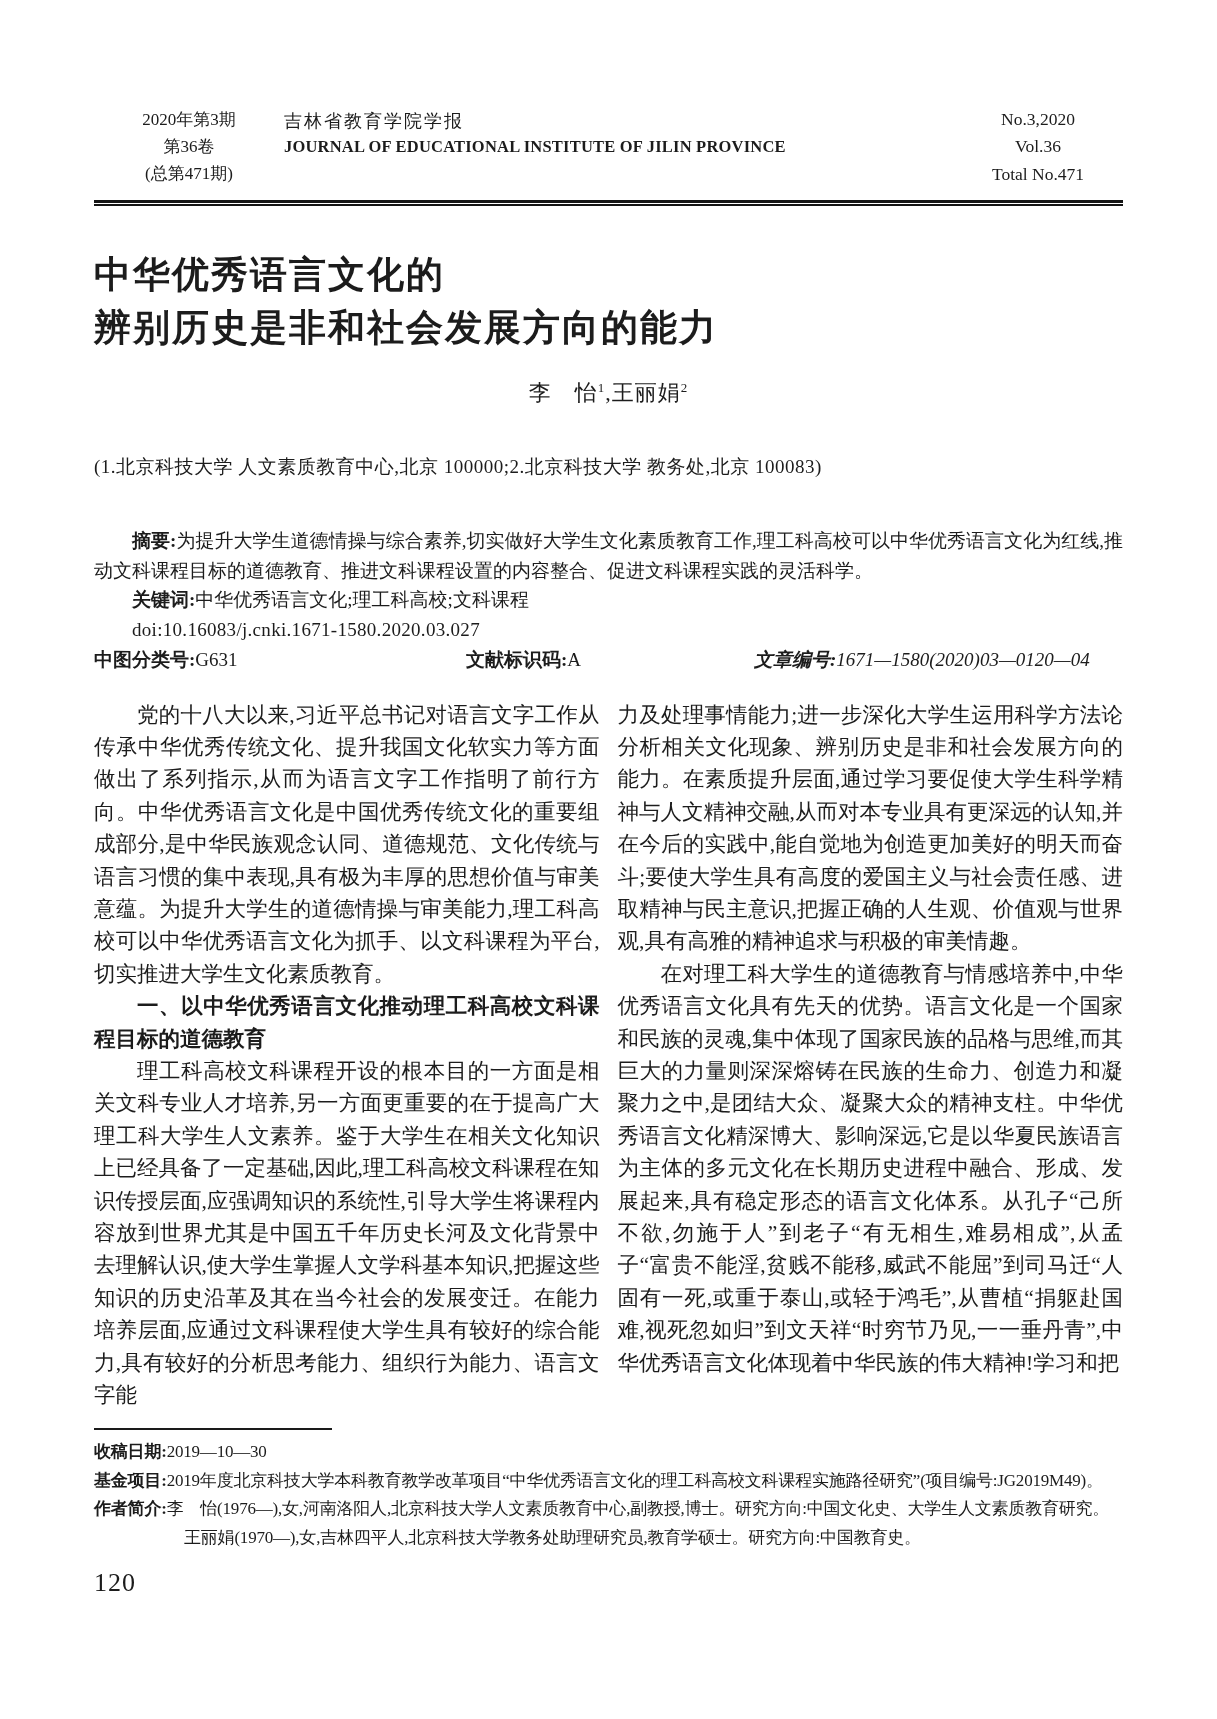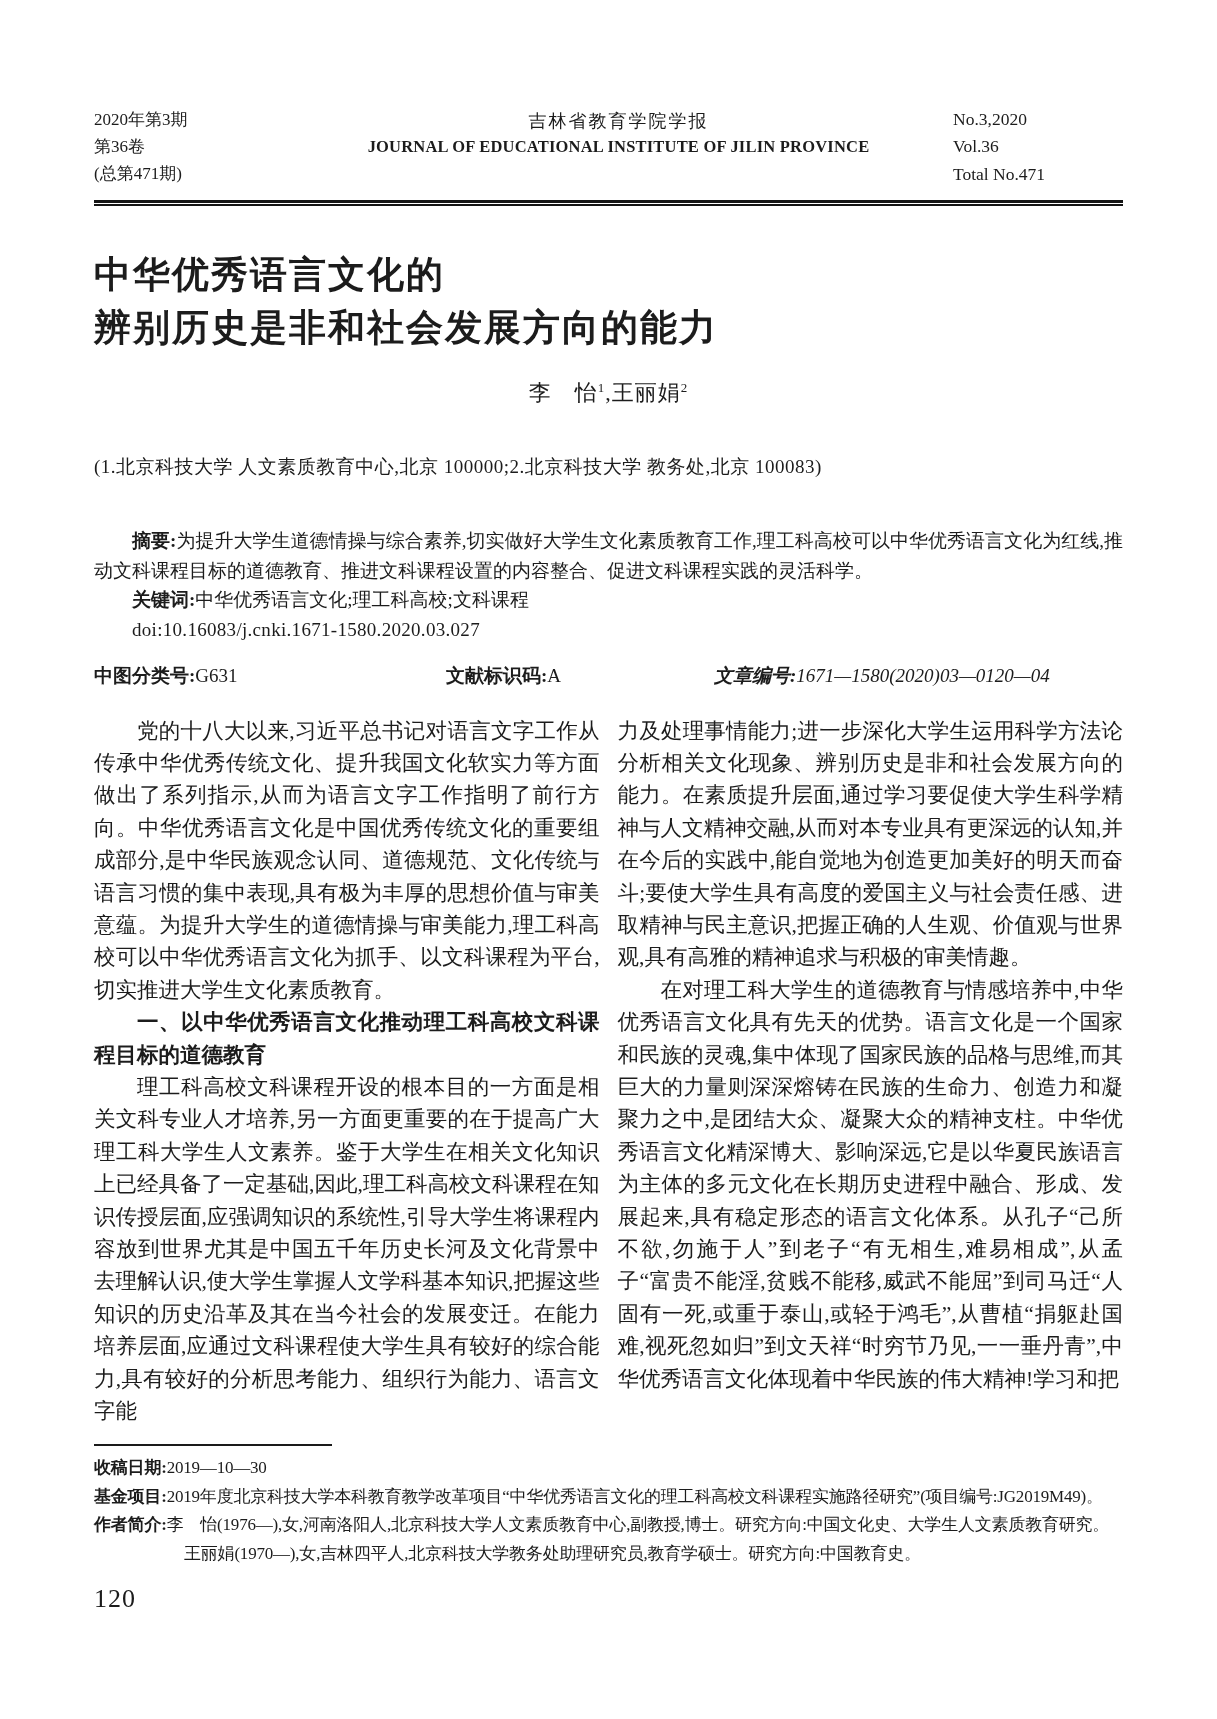--- a/index.html
+++ b/index.html
@@ -8,25 +8,25 @@
     width:1217px; height:1719px;
     font-family:"Liberation Serif","DejaVu Serif",serif;
     color:#1c1c1c;
     position:relative;
     overflow:hidden;
   }
   .page { padding:106px 94px 0 94px; }
 
   
   .journal-header { display:flex; align-items:flex-start; }
-  .jh-left { width:190px; text-align:left; font-size:17px; line-height:27px; }
-  .jh-center { flex:1; text-align:center; padding-top:2px; }
+  .jh-left { width:190px; text-align:center; font-size:17px; line-height:27px; }
+  .jh-center { flex:1; text-align:left; padding-top:2px; }
   .jh-cn { font-size:18px; line-height:26px; letter-spacing:2px; }
   .jh-en { font-size:16.5px; font-weight:bold; line-height:26px; letter-spacing:0.2px; }
-  .jh-right { width:170px; text-align:left; font-size:17.5px; line-height:27px; }
+  .jh-right { width:170px; text-align:center; font-size:17.5px; line-height:27px; }
   .jh-right .total { margin-top:1px; }
   .rule-double {
     margin-top:12px; height:6px;
     border-top:3px solid #141414;
     border-bottom:2px solid #141414;
   }
 
   
   .title { margin-top:42px; text-align:left; font-weight:bold;
            font-size:37px; line-height:53px; letter-spacing:2px; }
@@ -34,21 +34,21 @@
   .authors { margin-top:24px; text-align:center; font-size:22px; letter-spacing:1px; }
   .authors sup { font-size:13px; }
   .affiliation { margin-top:46px; font-size:19px; letter-spacing:0.5px; }
 
   
   .meta { margin-top:46px; font-size:19px; line-height:29.5px; }
   .meta p { text-align:justify; }
   .abstract, .keywords, .doi-line { text-indent:38px; }
   .label { font-weight:bold; }
   .doi-line { letter-spacing:0.3px; }
-  .class-row { display:flex; margin-top:17px; }
+  .class-row { display:flex; margin-top:1px;gap:20px; }
   .class-item:nth-child(1) { width:352px; }
   .class-item:nth-child(2) { width:268px; }
   .class-item:nth-child(3) { flex:1;font-style:italic; }
 
   
   .columns { margin-top:24px; display:flex; gap:18px; }
   .col { width:505.5px; font-size:21.5px; line-height:32.4px;
          text-align:justify; text-justify:inter-ideograph; }
   .para.indent { text-indent:43px; }
   .para.heading { font-weight:bold; text-indent:43px; }

